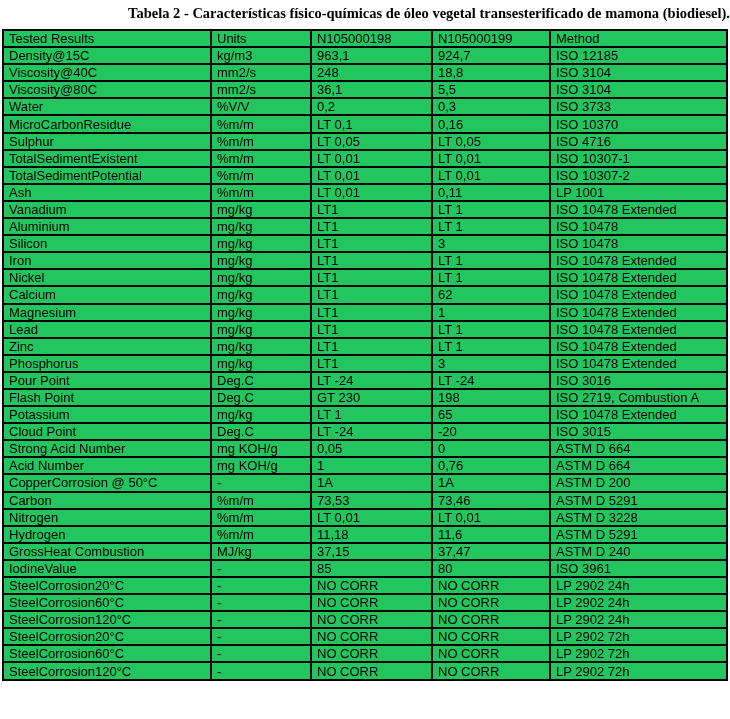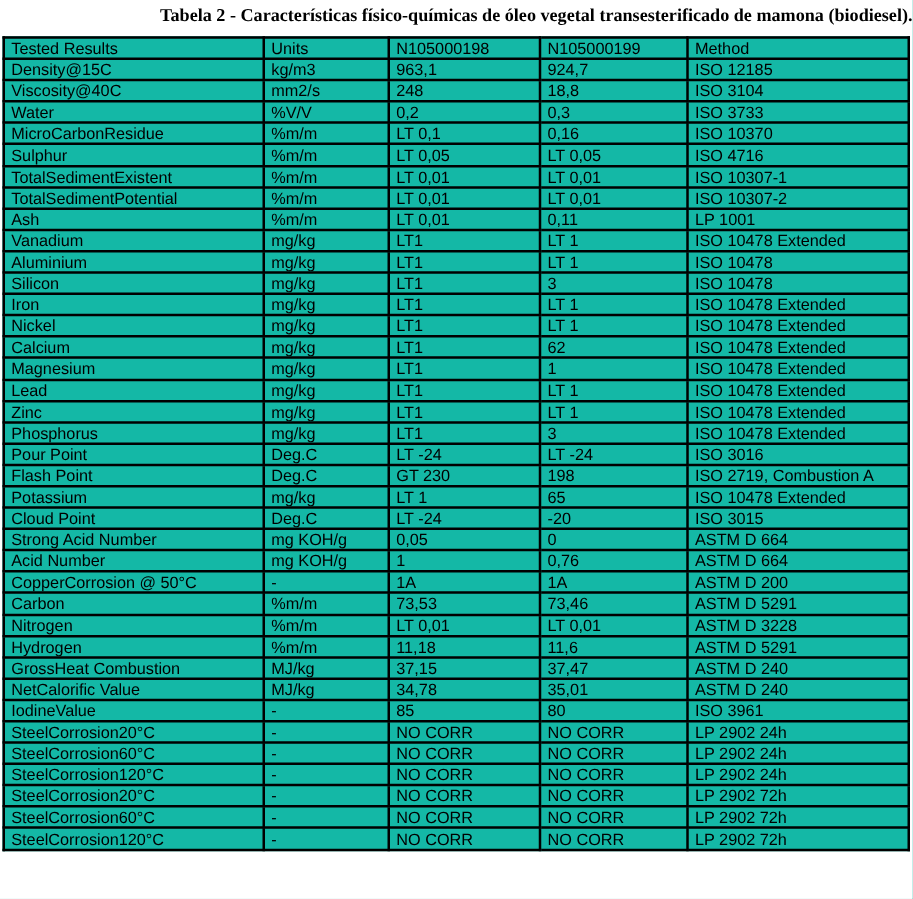--- a/index.html
+++ b/index.html
@@ -25,21 +25,21 @@
     padding-top: 5px;
     padding-bottom: 7px;
     color: #000000;
     letter-spacing: 0px;
   }
   table.results {
     border-collapse: collapse;
     table-layout: fixed;
     width: 726px;
     margin-left: 2px;
-    background: #14b8a6;
+    background: #22c55e;
   }
   table.results th,
   table.results td {
     border: 2px solid #000000;
     font-family: "Liberation Sans", sans-serif;
     font-size: 13px;
     font-weight: normal;
     text-align: left;
     vertical-align: middle;
     padding: 0 5px;
@@ -79,20 +79,27 @@
           <td class="c4">ISO 12185</td>
         </tr>
         <tr>
           <td class="c0">Viscosity@40C</td>
           <td class="c1">mm2/s</td>
           <td class="c2">248</td>
           <td class="c3">18,8</td>
           <td class="c4">ISO 3104</td>
         </tr>
         <tr>
+          <td class="c0">Viscosity@80C</td>
+          <td class="c1">mm2/s</td>
+          <td class="c2">36,1</td>
+          <td class="c3">5,5</td>
+          <td class="c4">ISO 3104</td>
+        </tr>
+        <tr>
           <td class="c0">Water</td>
           <td class="c1">%V/V</td>
           <td class="c2">0,2</td>
           <td class="c3">0,3</td>
           <td class="c4">ISO 3733</td>
         </tr>
         <tr>
           <td class="c0">MicroCarbonResidue</td>
           <td class="c1">%m/m</td>
           <td class="c2">LT 0,1</td>
@@ -268,27 +275,20 @@
           <td class="c4">ASTM D 5291</td>
         </tr>
         <tr>
           <td class="c0">GrossHeat Combustion</td>
           <td class="c1">MJ/kg</td>
           <td class="c2">37,15</td>
           <td class="c3">37,47</td>
           <td class="c4">ASTM D 240</td>
         </tr>
         <tr>
-          <td class="c0">NetCalorific Value</td>
-          <td class="c1">MJ/kg</td>
-          <td class="c2">34,78</td>
-          <td class="c3">35,01</td>
-          <td class="c4">ASTM D 240</td>
-        </tr>
-        <tr>
           <td class="c0">IodineValue</td>
           <td class="c1">-</td>
           <td class="c2">85</td>
           <td class="c3">80</td>
           <td class="c4">ISO 3961</td>
         </tr>
         <tr>
           <td class="c0">SteelCorrosion20°C</td>
           <td class="c1">-</td>
           <td class="c2">NO CORR</td>

